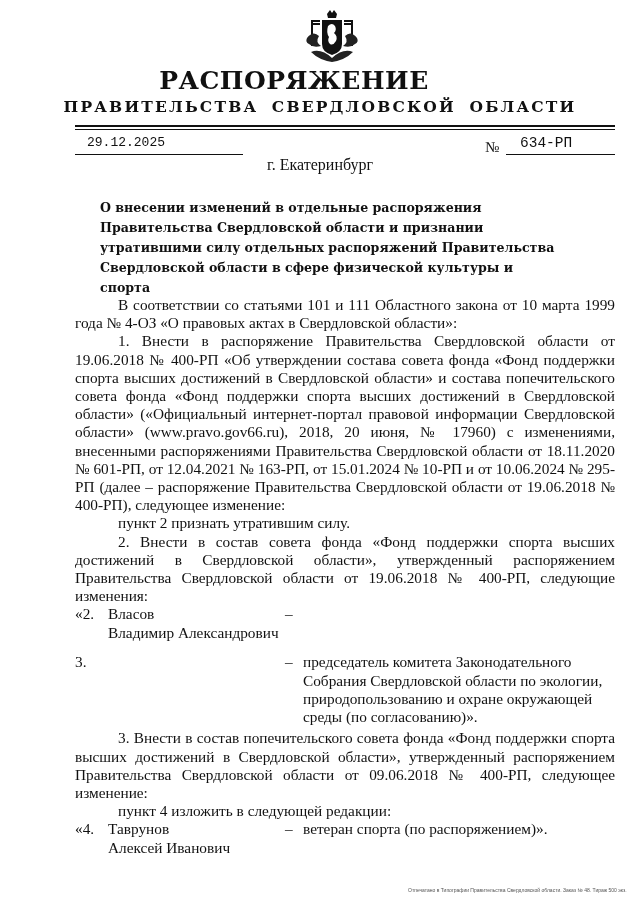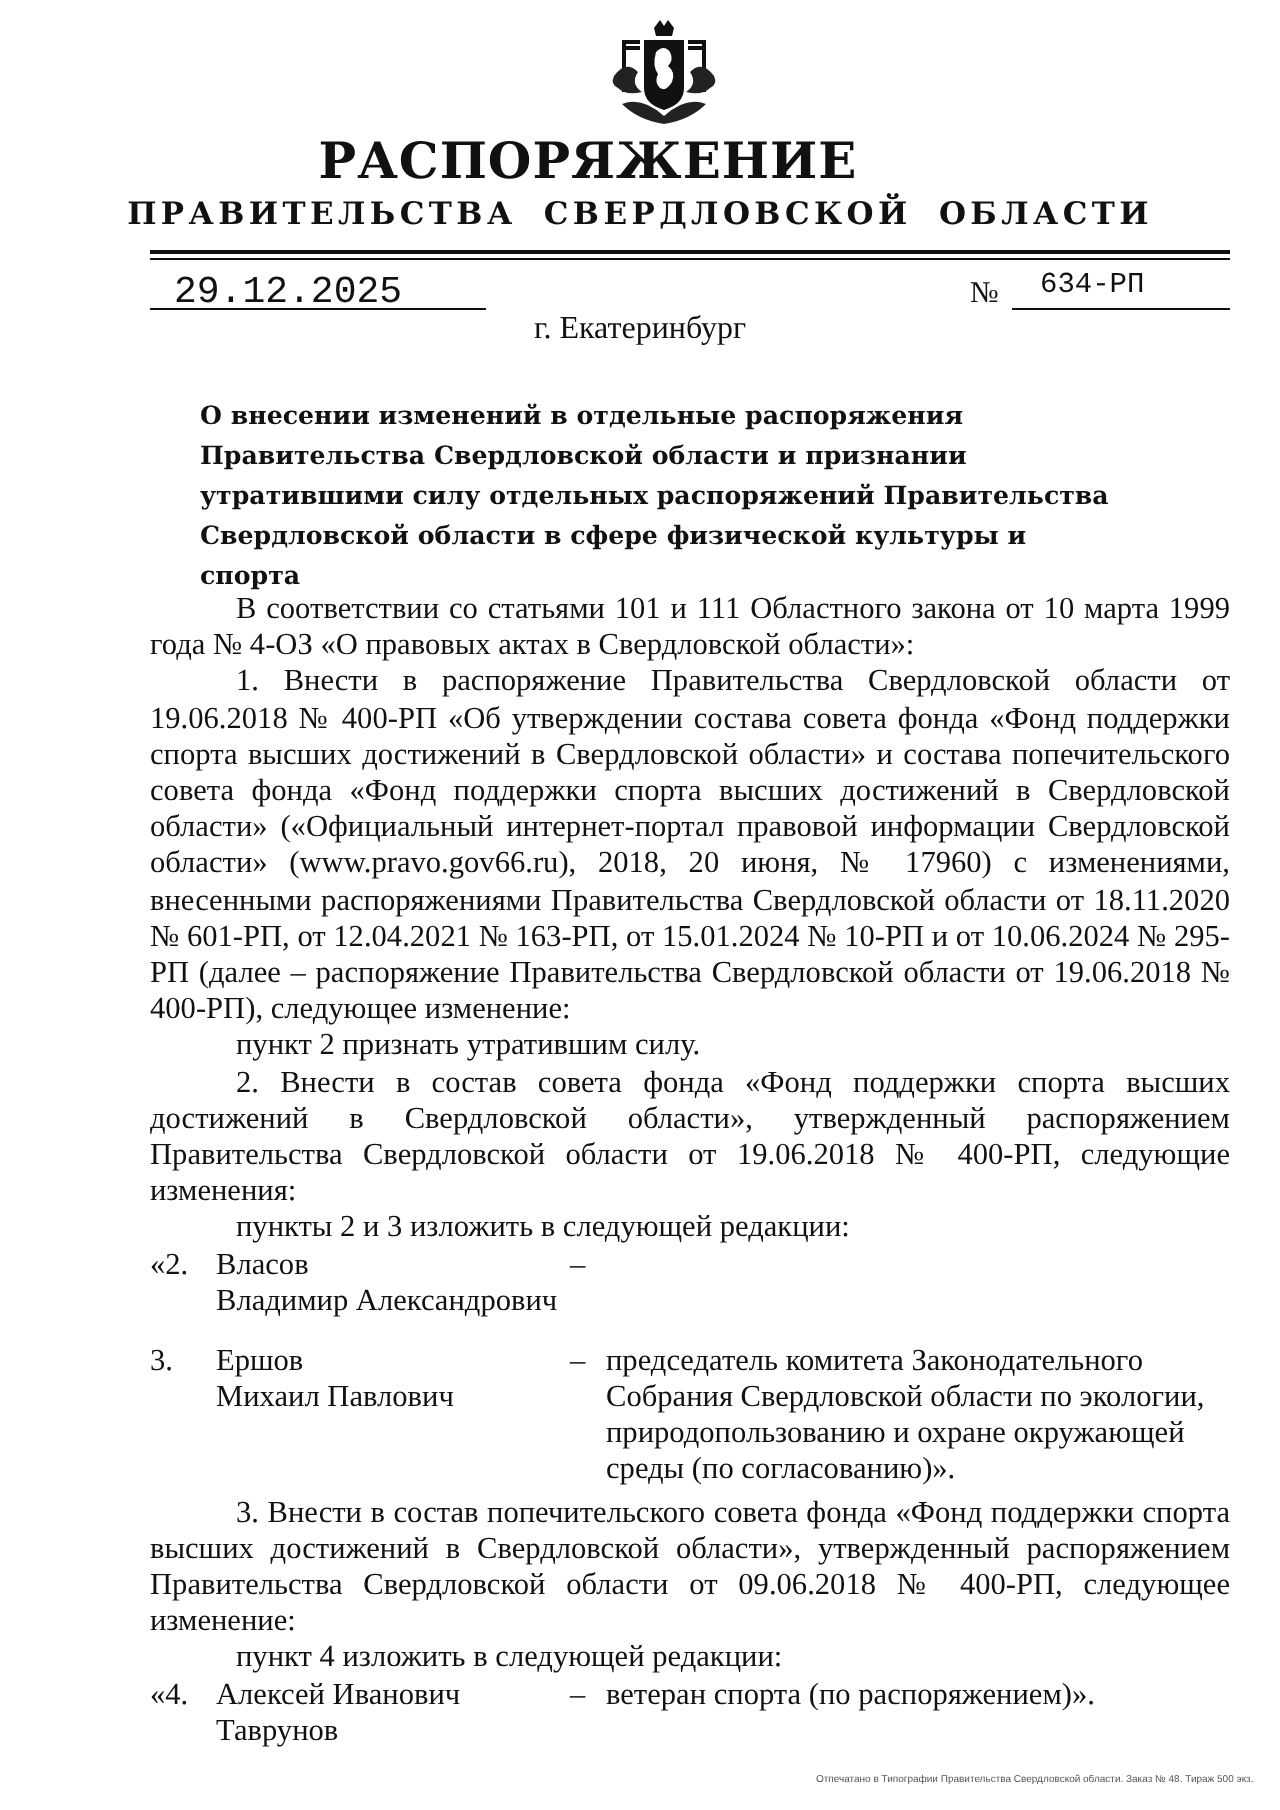--- a/index.html
+++ b/index.html
@@ -12,21 +12,21 @@
     #doc-type { position: absolute; left: 0; width: 588px; top: 66px; text-align: center;
       font-family: "DejaVu Serif", serif; font-weight: bold; font-size: 25px; letter-spacing: 0.5px; }
     #issuer { position: absolute; left: 0; width: 640px; top: 97px; text-align: center;
       font-family: "DejaVu Serif", serif; font-weight: bold; font-size: 15.5px; letter-spacing: 2.2px; word-spacing: 6px; }
 
     .rule { position: absolute; left: 75px; width: 540px; background: #111; }
     #rule-top { top: 125px; height: 2px; }
     #rule-bottom { top: 129px; height: 1px; }
 
     #date-field { position: absolute; left: 75px; top: 135px; width: 168px; border-bottom: 1px solid #111; height: 19px; }
-    #date-value { position: absolute; left: 12px; top: 0; font-size: 19px; }
+    #date-value { position: absolute; left: 12px; top: 0; font-size: 13px; }
 
     #number-label { position: absolute; left: 485px; top: 139px; font-size: 15px; font-family: "Liberation Serif", serif; }
     #number-field { position: absolute; left: 506px; top: 135px; width: 109px; border-bottom: 1px solid #111; height: 19px; }
     #number-value { position: absolute; left: 14px; top: 0; font-size: 14.5px; }
 
     #city { position: absolute; left: 0; width: 640px; top: 156px; text-align: center; font-size: 16px; }
 
     #title { position: absolute; left: 100px; width: 460px; top: 198px; 
       font-family: "DejaVu Serif", serif; font-weight: bold; font-size: 12.6px; line-height: 20px; }
 
@@ -85,48 +85,43 @@
 
 <div id="city" class="serif">г. Екатеринбург</div>
 
 <div id="title">О внесении изменений в отдельные распоряжения Правительства Свердловской области и признании утратившими силу отдельных распоряжений Правительства Свердловской области в сфере физической культуры и спорта</div>
 
 <div id="body">
   <p class="p indent">В соответствии со статьями 101 и 111 Областного закона от 10 марта 1999 года № 4-ОЗ «О правовых актах в Свердловской области»:</p>
   <p class="p indent">1. Внести в распоряжение Правительства Свердловской области от 19.06.2018 № 400-РП «Об утверждении состава совета фонда «Фонд поддержки спорта высших достижений в Свердловской области» и состава попечительского совета фонда «Фонд поддержки спорта высших достижений в Свердловской области» («Официальный интернет-портал правовой информации Свердловской области» (www.pravo.gov66.ru), 2018, 20 июня, № 17960) с изменениями, внесенными распоряжениями Правительства Свердловской области от 18.11.2020 № 601-РП, от 12.04.2021 № 163-РП, от 15.01.2024 № 10-РП и от 10.06.2024 № 295-РП (далее – распоряжение Правительства Свердловской области от 19.06.2018 № 400-РП), следующее изменение:</p>
   <p class="p indent2">пункт 2 признать утратившим силу.</p>
   <p class="p indent">2. Внести в состав совета фонда «Фонд поддержки спорта высших достижений в Свердловской области», утвержденный распоряжением Правительства Свердловской области от 19.06.2018 № 400-РП, следующие изменения:</p>
-  <p class="p indent2">пункты 2 и 3 изложить в следующей редакции:</p>
 
   <div class="member" style="height:41px;">
     <span class="m-num">«2.</span>
     <div class="m-name">
       <div>Власов</div>
       <div>Владимир Александрович</div>
     </div>
     <span class="m-dash">–</span>
   </div>
 
   <div class="member" style="height:76px; margin-top:7px;">
     <span class="m-num">3.</span>
-    <div class="m-name">
-      <div>Ершов</div>
-      <div>Михаил Павлович</div>
-    </div>
     <span class="m-dash">–</span>
     <span class="m-role">председатель комитета Законодательного Собрания Свердловской области по экологии, природопользованию и охране окружающей среды (по согласованию)».</span>
   </div>
 
   <p class="p indent">3. Внести в состав попечительского совета фонда «Фонд поддержки спорта высших достижений в Свердловской области», утвержденный распоряжением Правительства Свердловской области от 09.06.2018 № 400-РП, следующее изменение:</p>
   <p class="p indent2">пункт 4 изложить в следующей редакции:</p>
 
   <div class="member" style="height:38px;">
     <span class="m-num">«4.</span>
     <div class="m-name">
+      <div>Таврунов</div>
       <div>Алексей Иванович</div>
-      <div>Таврунов</div>
     </div>
     <span class="m-dash">–</span>
     <span class="m-role">ветеран спорта (по распоряжением)».</span>
   </div>
 </div>
 
 <div id="footer-imprint">Отпечатано в Типографии Правительства Свердловской области. Заказ № 48. Тираж 500 экз.</div>
 
 </body></html>

